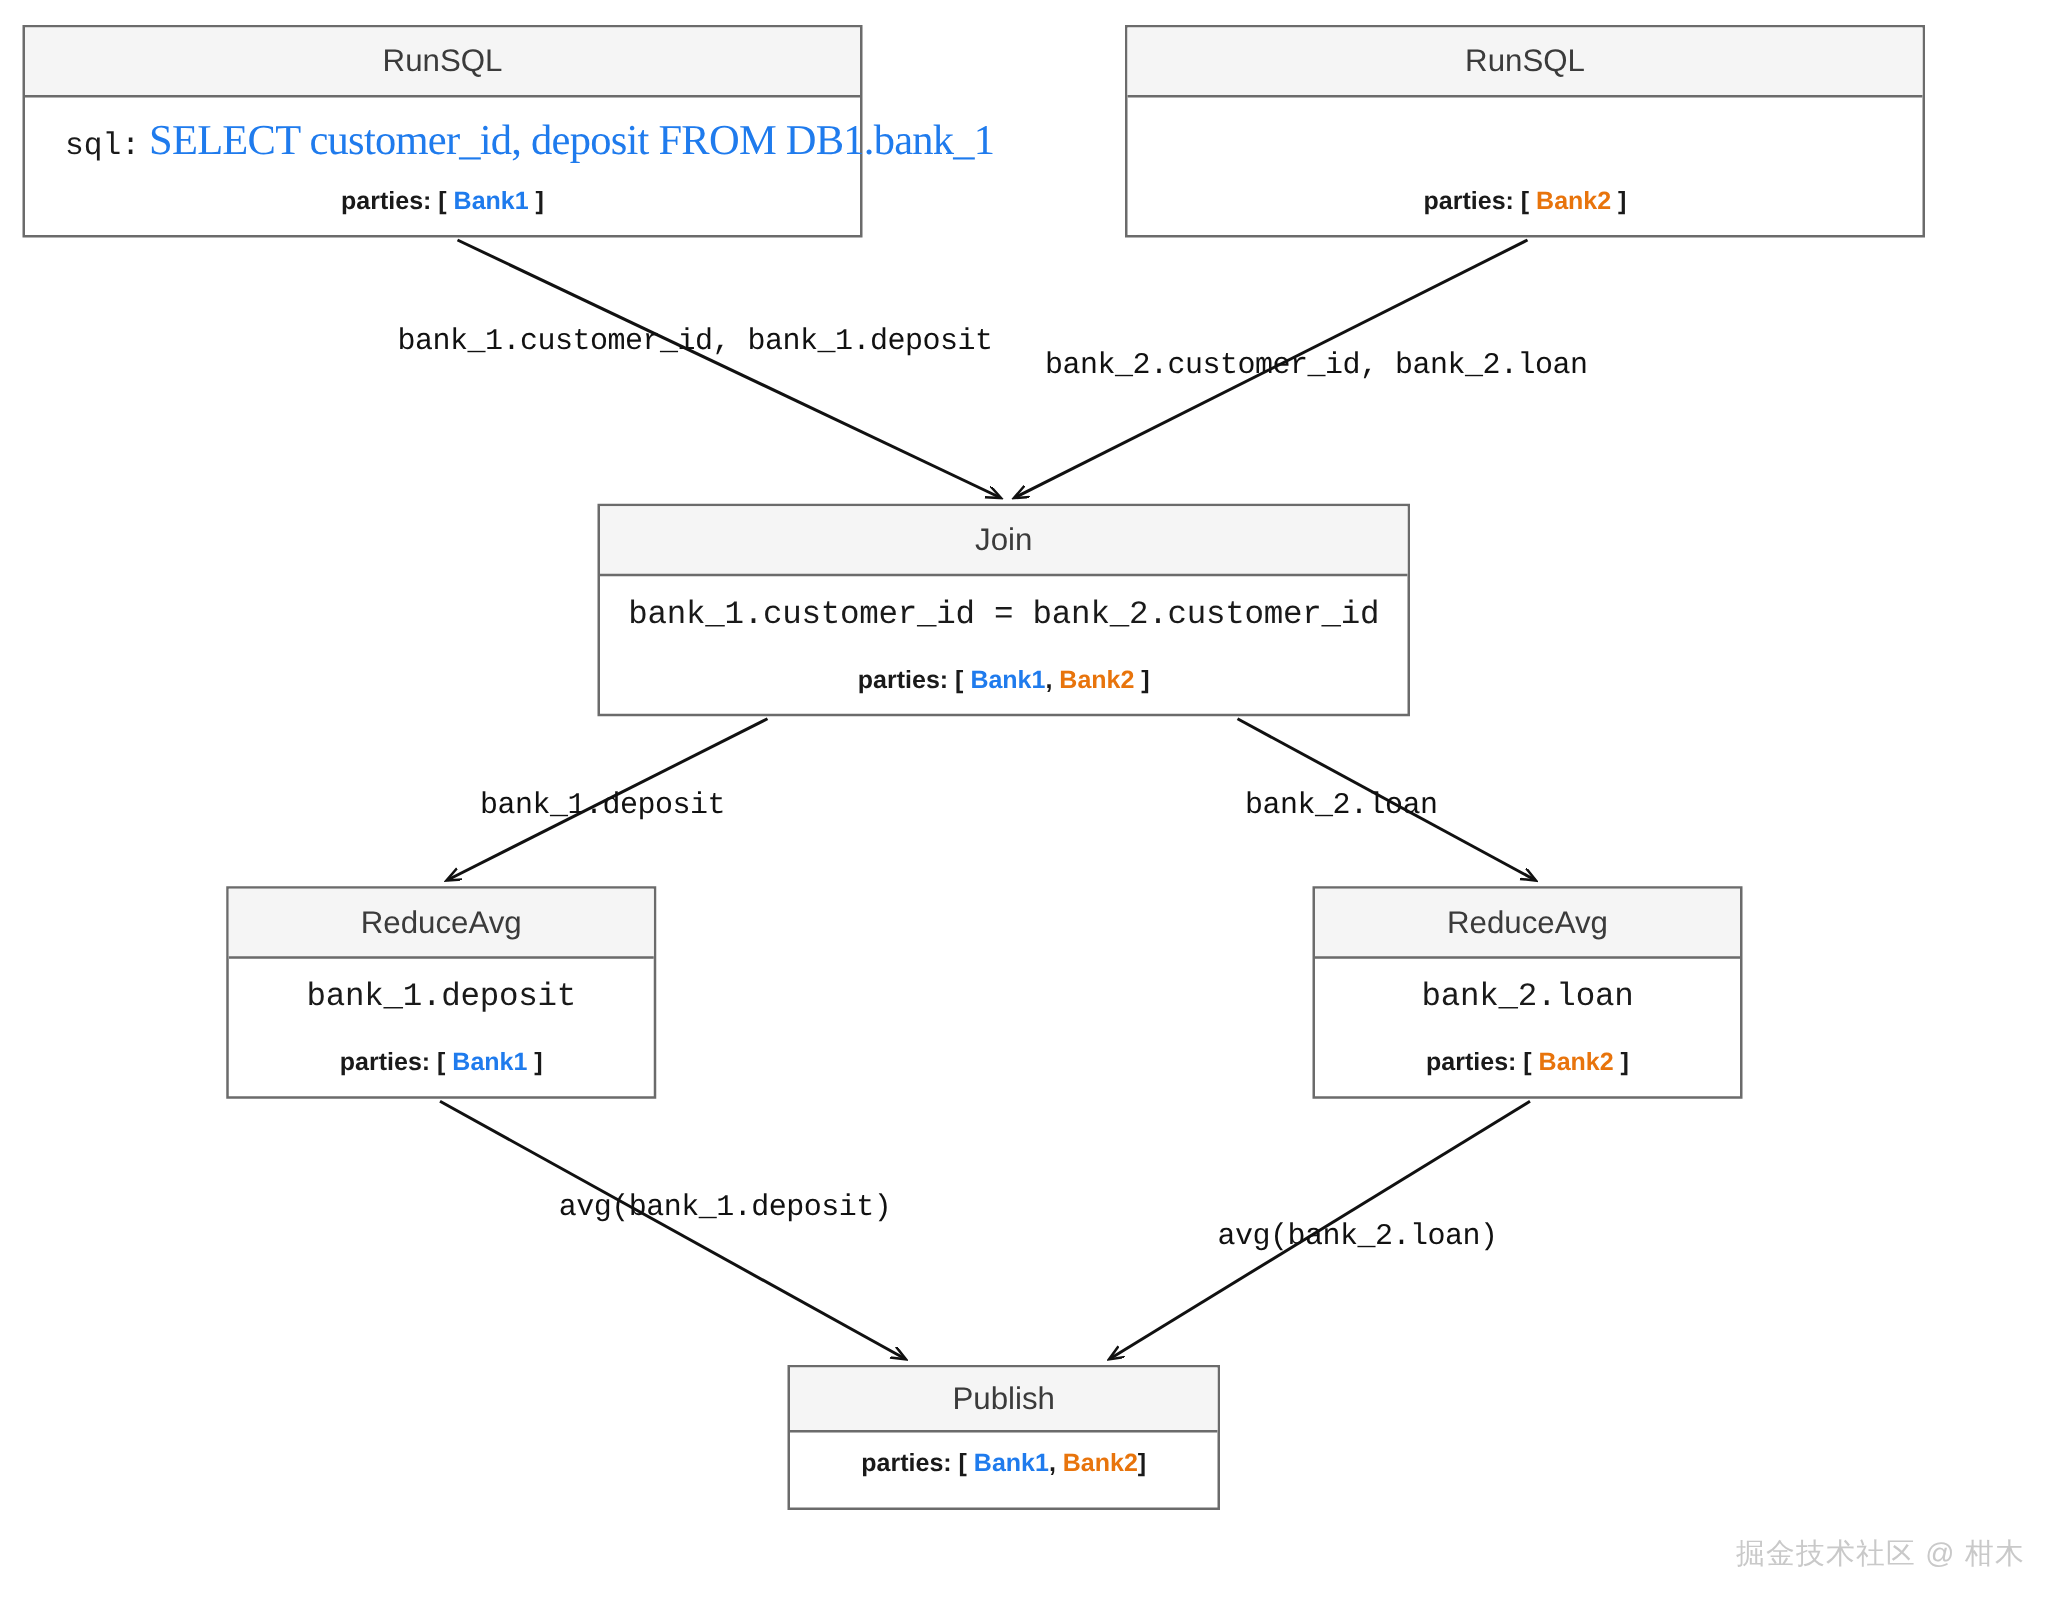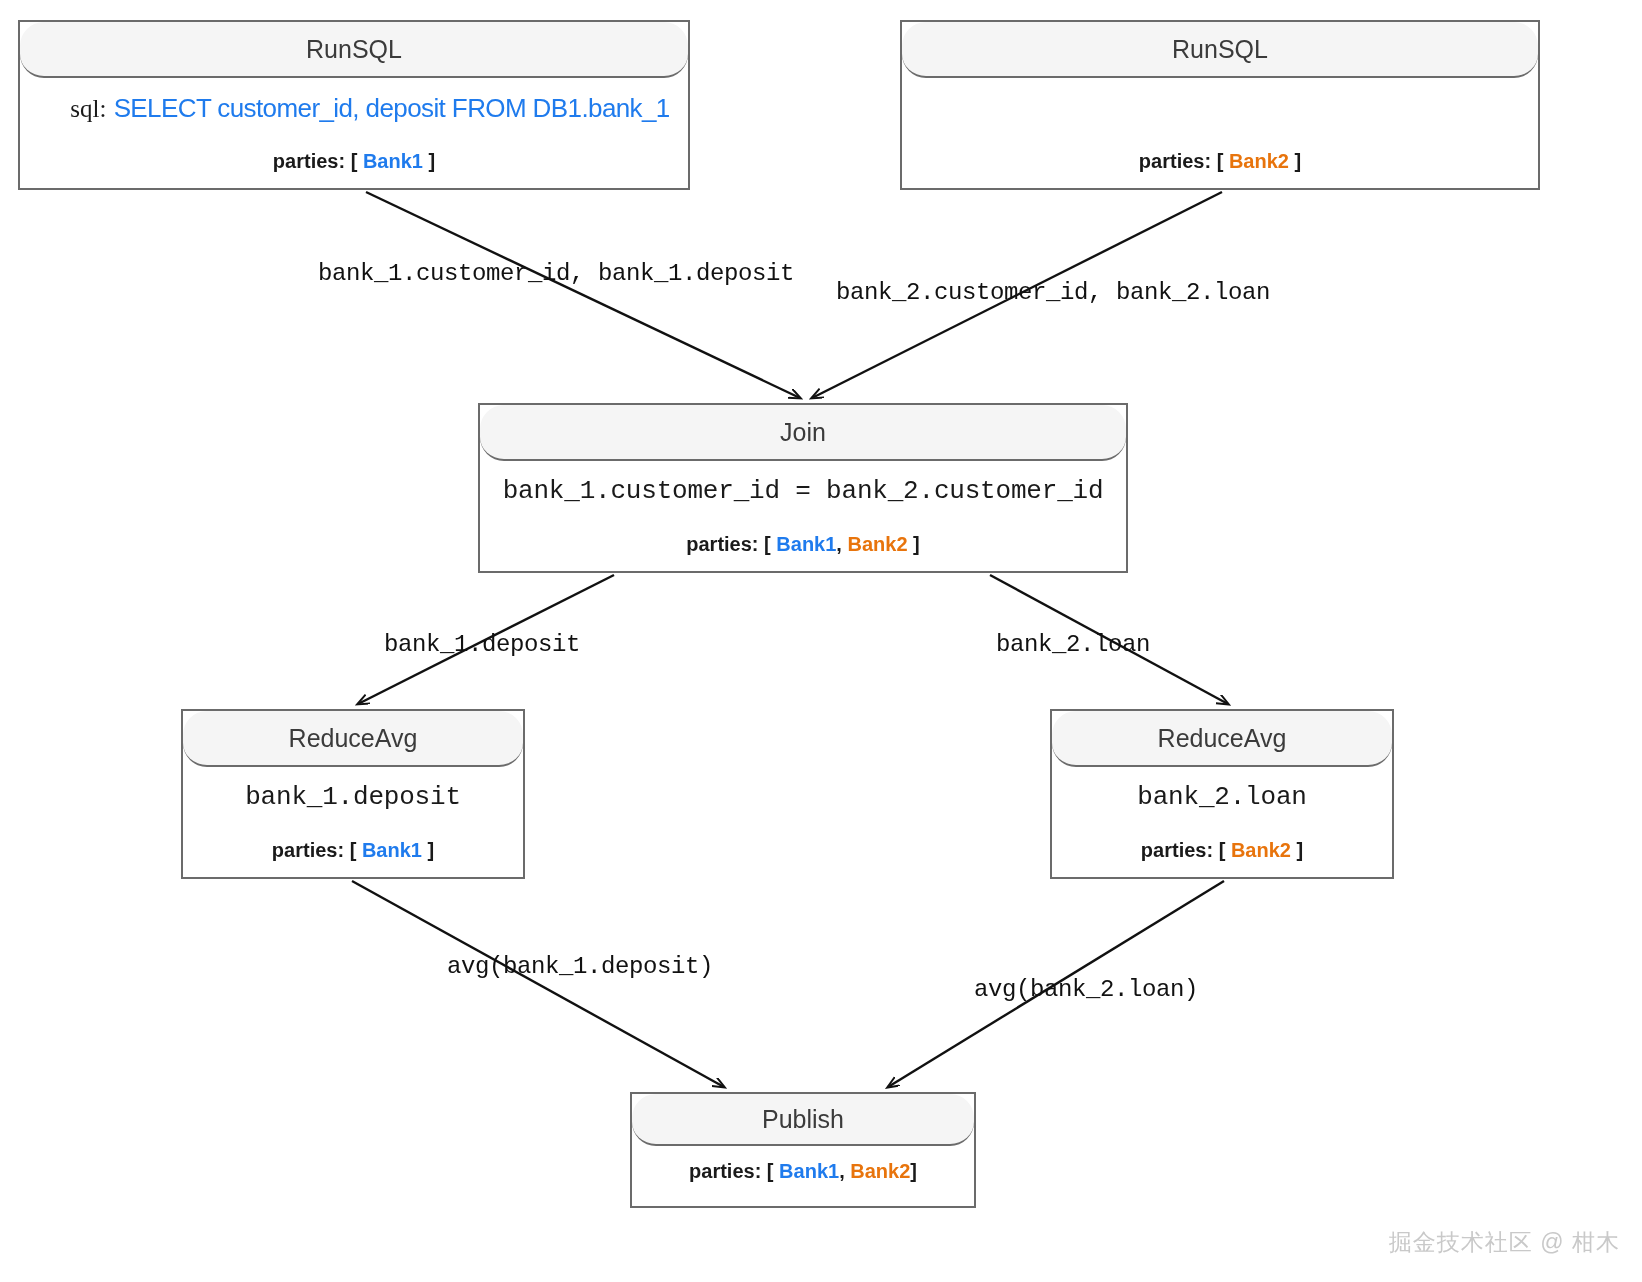--- a/index.html
+++ b/index.html
@@ -36,46 +36,45 @@
     box-sizing: border-box;
     background: #f5f5f5;
     border-bottom: 2px solid #6b6b6b;
     text-align: center;
     font-size: 25px;
     color: #3b3b3b;
     font-family: "Liberation Sans", sans-serif;
     display: flex;
     align-items: center;
     justify-content: center;
-    border-radius: 24px;
   }
   .node-body {
     box-sizing: border-box;
     padding: 0;
     position: relative;
   }
   .row {
     text-align: center;
     font-size: 26px;
     line-height: 1.1;
     white-space: nowrap;
   }
   .row.mono {
     font-family: Liberation Mono, monospace;
     letter-spacing: -0.2px;
   }
   .label-key {
-    font-family: Liberation Serif, serif;
+    font-family: Liberation Mono, monospace;
     font-size: 25px;
     color: #1a1a1a;
     margin-left: 32px;
   }
   .sql-text {
-    font-family: Liberation Sans, sans-serif;
-    font-size: 26px;
+    font-family: Liberation Serif, serif;
+    font-size: 34px;
     letter-spacing: -0.6px;
   }
   .blue { color: #1f7bed; }
   .orange { color: #e8740c; }
   .parties {
     text-align: center;
     font-size: 20px;
     font-family: "Liberation Sans", sans-serif;
     white-space: nowrap;
     font-weight: bold;

